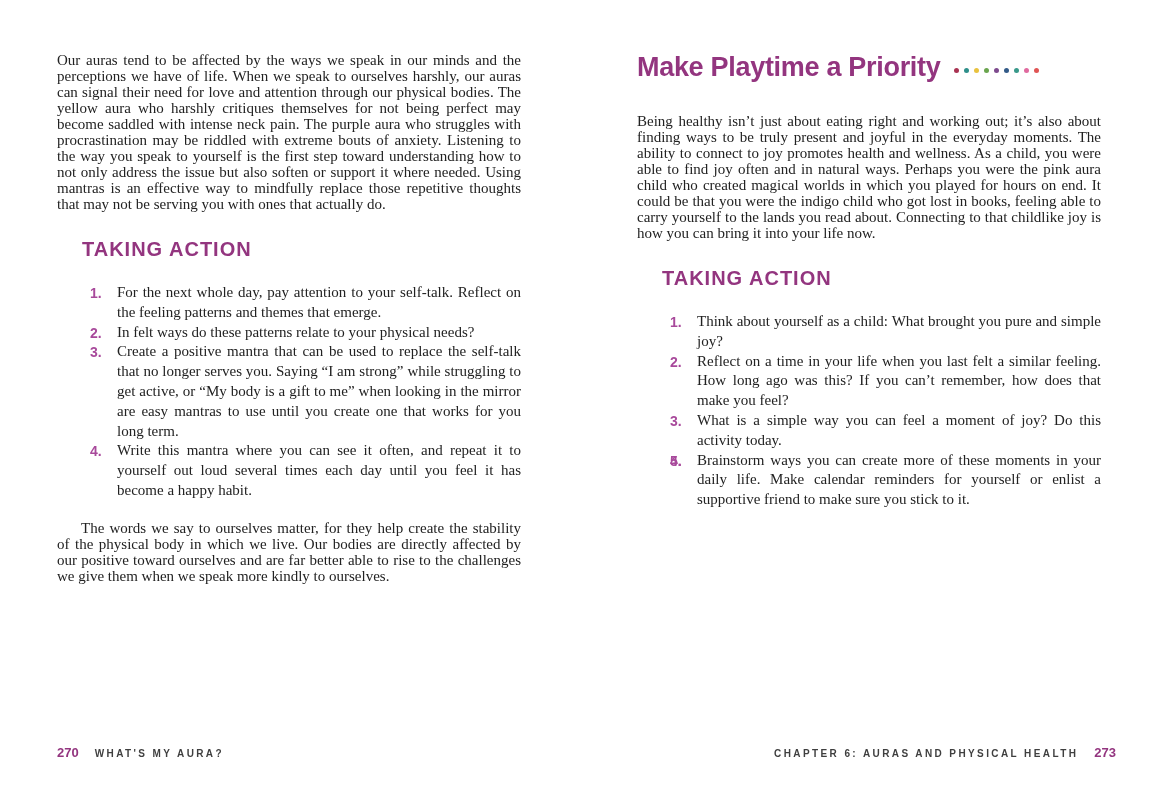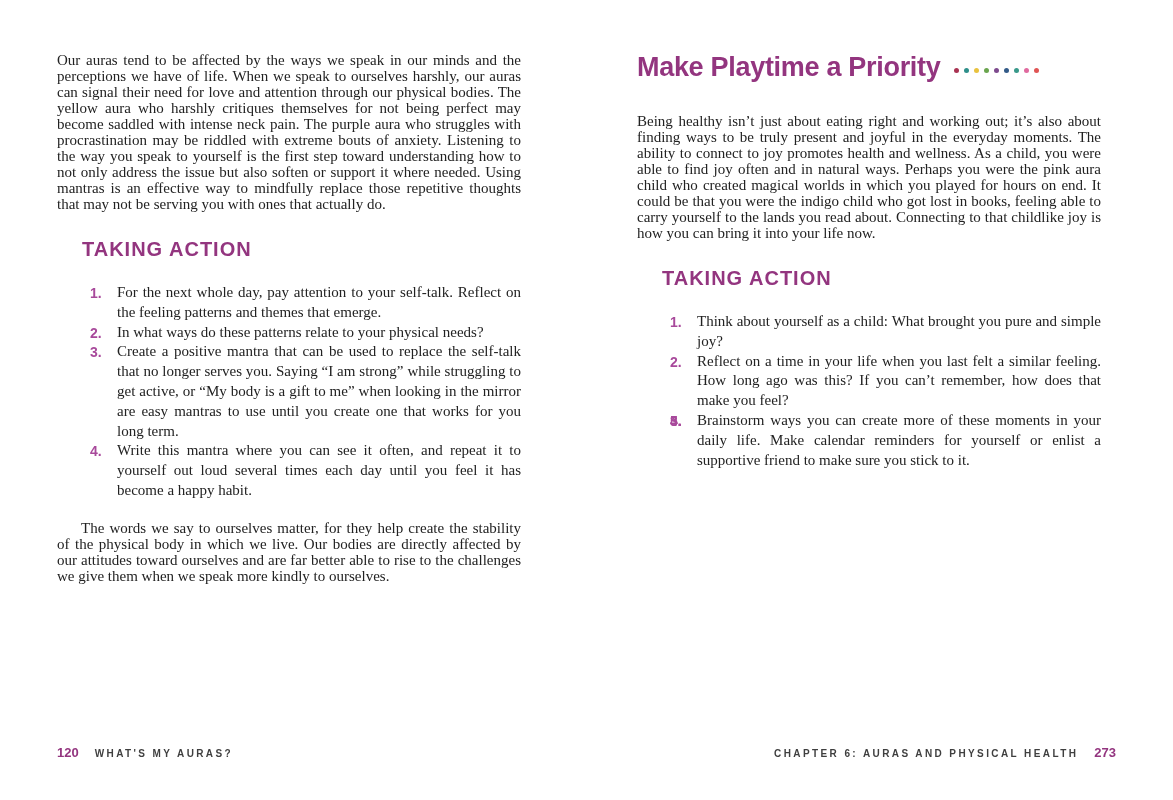--- a/index.html
+++ b/index.html
@@ -104,33 +104,33 @@
 
   <div class="section-heading">TAKING ACTION</div>
 
   <ol class="action-list">
     <li>
       <span class="num">1.</span>
       <span>For the next whole day, pay attention to your self-talk. Reflect on the feeling patterns and themes that emerge.</span>
     </li>
     <li>
       <span class="num">2.</span>
-      <span>In what ways do these patterns relate to your physical needs?</span>
+      <span>In felt ways do these patterns relate to your physical needs?</span>
     </li>
     <li>
       <span class="num">3.</span>
       <span>Create a positive mantra that can be used to replace the self-talk that no longer serves you. Saying “I am strong” while struggling to get active, or “My body is a gift to me” when looking in the mirror are easy mantras to use until you create one that works for you long term.</span>
     </li>
     <li>
       <span class="num">4.</span>
       <span>Write this mantra where you can see it often, and repeat it to yourself out loud several times each day until you feel it has become a happy habit.</span>
     </li>
   </ol>
 
-  <p class="body-text outro">The words we say to ourselves matter, for they help create the stability of the physical body in which we live. Our bodies are directly affected by our attitudes toward ourselves and are far better able to rise to the challenges we give them when we speak more kindly to ourselves.</p>
+  <p class="body-text outro">The words we say to ourselves matter, for they help create the stability of the physical body in which we live. Our bodies are directly affected by our positive toward ourselves and are far better able to rise to the challenges we give them when we speak more kindly to ourselves.</p>
 </section>
 
 <section class="page right">
   <div class="title-row">
     <h1 class="page-title">Make Playtime a Priority</h1>
     <span class="dots">
         <span class="dot" style="background: rgb(169, 51, 82);"></span>
         <span class="dot" style="background: rgb(46, 143, 138);"></span>
         <span class="dot" style="background: rgb(233, 194, 63);"></span>
         <span class="dot" style="background: rgb(106, 165, 78);"></span>
@@ -150,33 +150,34 @@
     <li>
       <span class="num">1.</span>
       <span>Think about yourself as a child: What brought you pure and simple joy?</span>
     </li>
     <li>
       <span class="num">2.</span>
       <span>Reflect on a time in your life when you last felt a similar feeling. How long ago was this? If you can’t remember, how does that make you feel?</span>
     </li>
     <li>
       <span class="num">3.</span>
+      <span>What is a simple way you can feel a moment of joy? Do this activity today.</span>
     </li>
     <li>
       <span class="num">4.</span>
     </li>
     <li>
       <span class="num">5.</span>
       <span>Brainstorm ways you can create more of these moments in your daily life. Make calendar reminders for yourself or enlist a supportive friend to make sure you stick to it.</span>
     </li>
   </ol>
 
 </section>
 
 <div class="footer footer-left">
-  <span class="pagenum">120</span>
-  <span>WHAT'S MY AURAS?</span>
+  <span class="pagenum">270</span>
+  <span>WHAT'S MY AURA?</span>
 </div>
 
 <div class="footer footer-right">
   <span>CHAPTER 6: AURAS AND PHYSICAL HEALTH</span>
   <span class="pagenum">273</span>
 </div>
 
 </body></html>

